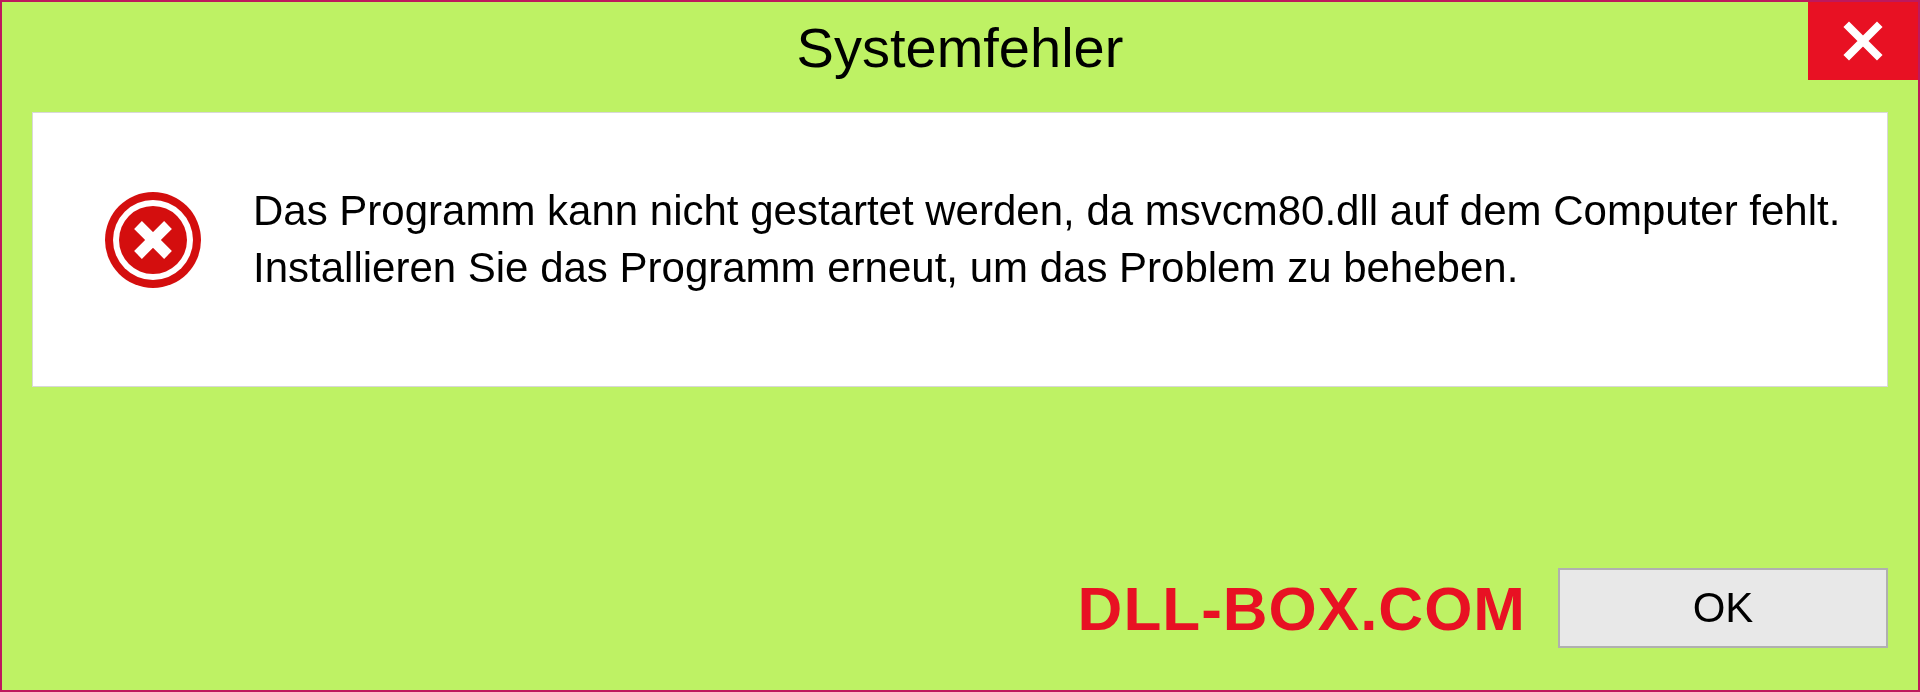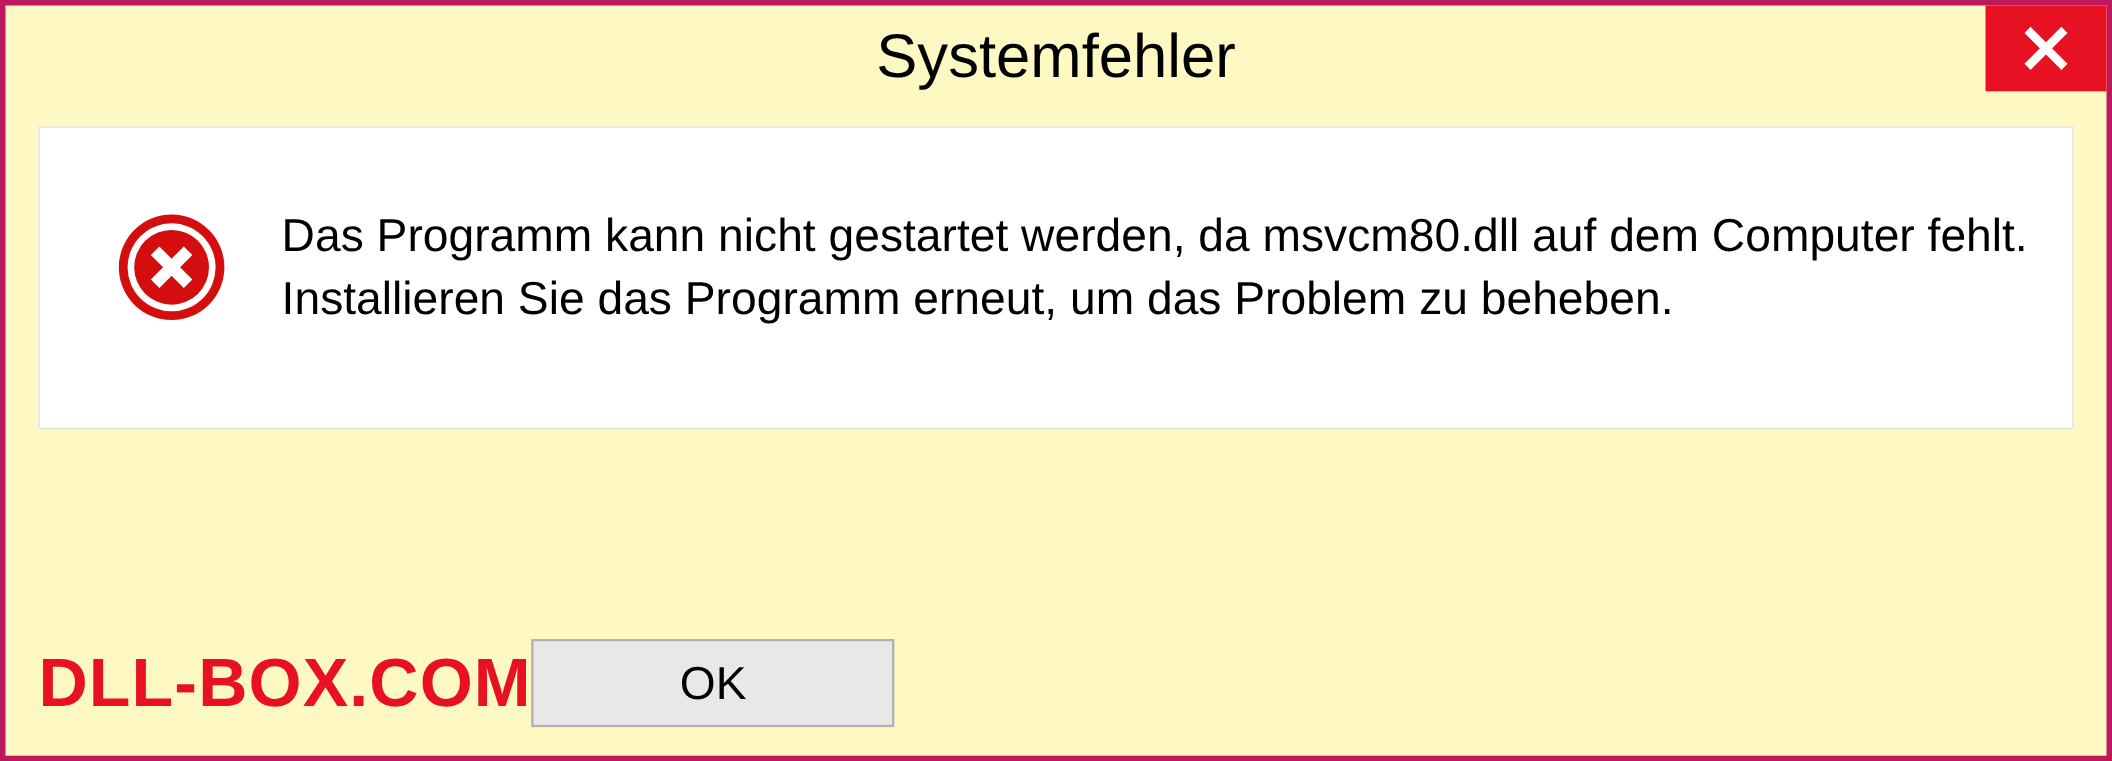--- a/index.html
+++ b/index.html
@@ -11,22 +11,22 @@
       width: 1920px;
       height: 692px;
       background: #f0f0f0;
       font-family: "Segoe UI", Tahoma, Arial, sans-serif;
       position: relative;
       overflow: hidden;
     }
     .dialog {
       width: 100%;
       height: 100%;
-      background: #fef9c3;
-      border: 5px solid #be185d;
+      background: #bef264;
+      border: 2px solid #be185d;
       position: relative;
     }
     .titlebar {
       height: 90px;
       display: flex;
       align-items: center;
       justify-content: center;
       position: relative;
     }
     .title {
@@ -65,26 +65,26 @@
       height: 100px;
     }
     .message {
       font-size: 42px;
       line-height: 1.35;
       color: #000;
       font-weight: 400;
     }
     .footer {
       position: absolute;
-      bottom: 16px;
+      bottom: 32px;
       left: 30px;
       right: 30px;
       display: flex;
       align-items: center;
-      justify-content: flex-start;
+      justify-content: flex-end;
       height: 100px;
     }
     .watermark {
       font-size: 62px;
       font-weight: 900;
       color: #e81123;
       letter-spacing: 1px;
       font-family: Arial, sans-serif;
     }
     .ok-btn {
@@ -92,20 +92,21 @@
       height: 80px;
       background: #e8e8e8;
       border: 2px solid #b0b0b0;
       font-size: 42px;
       color: #000;
       display: flex;
       align-items: center;
       justify-content: center;
       cursor: pointer;
       font-family: inherit;
+      margin-left: 32px;
     }
   </style>
 </head>
 <body>
 
 <div class="dialog">
 
   <div class="titlebar">
     <div class="title">Systemfehler</div>
     <div class="close-btn">

